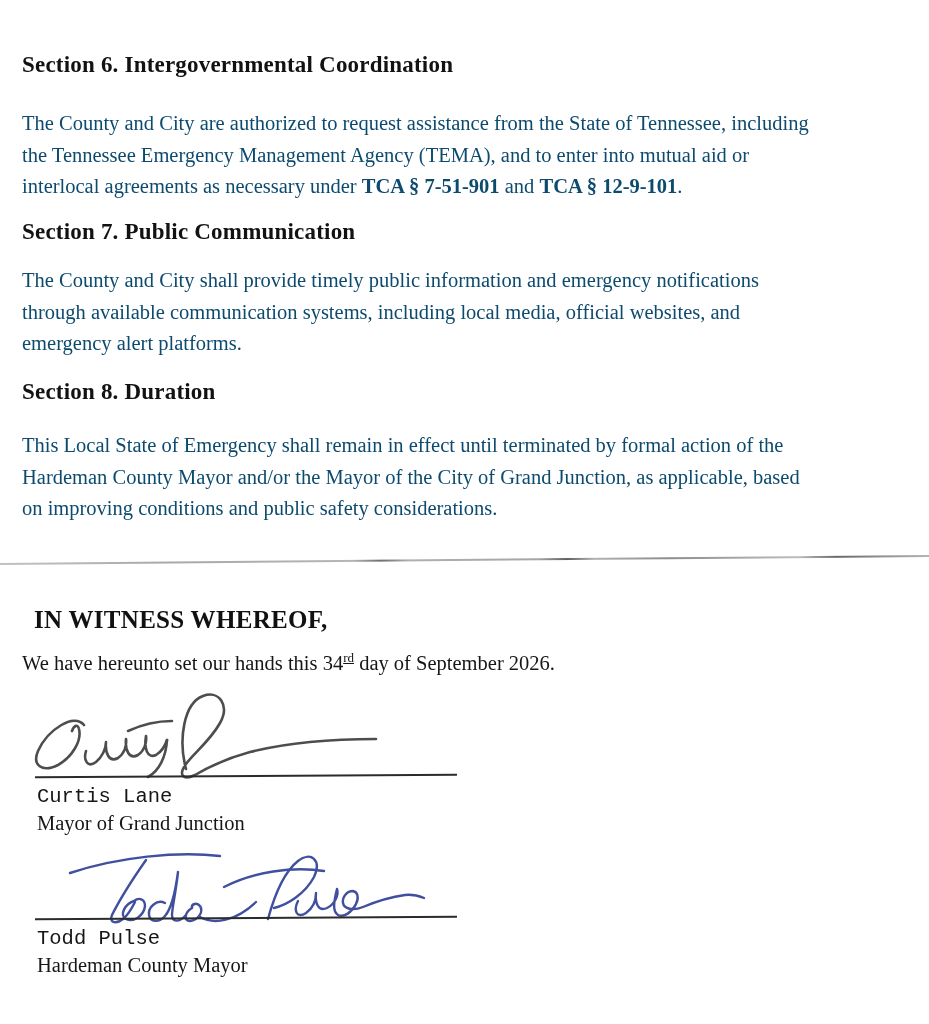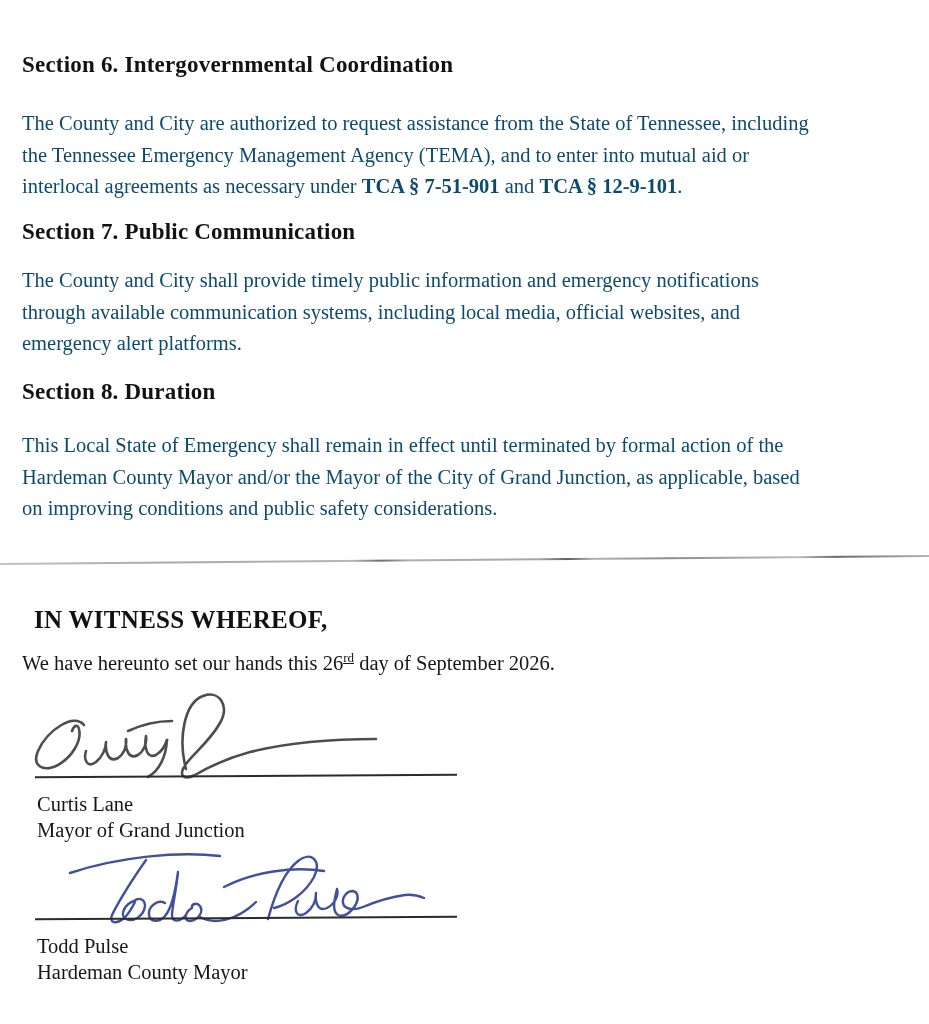--- a/index.html
+++ b/index.html
@@ -65,21 +65,21 @@
     border-top: 2px solid #2b2b2b;
     transform: rotate(-0.35deg);
   }
   .sig-name, .sig-title {
     font-size: 20.5px;
     line-height: 26px;
     margin-left: 15px;
     color: #161616;
     white-space: pre;
   }
-  .sig-name { margin-top: 14px; }
+  .sig-name { margin-top: 7px; font-family: Liberation Mono, monospace; }
 </style>
 </head>
 <body>
 
 <div class="page">
 
   <h2 class="sec-heading abs" style="top:52px">Section 6. Intergovernmental Coordination</h2>
 
   <div class="para abs" style="top:108px"><span>The County and City are authorized to request assistance from the State of Tennessee, including
 the Tennessee Emergency Management Agency (TEMA), and to enter into mutual aid or</span>
@@ -94,21 +94,21 @@
   <h2 class="sec-heading abs" style="top:379px">Section 8. Duration</h2>
 
   <div class="para abs" style="top:430px">This Local State of Emergency shall remain in effect until terminated by formal action of the
 Hardeman County Mayor and/or the Mayor of the City of Grand Junction, as applicable, based
 on improving conditions and public safety considerations.</div>
 
   <div class="divider"></div>
 
   <h2 class="witness-heading abs" style="top:594px">IN WITNESS WHEREOF,</h2>
 
-  <div class="date-line abs" style="top:652px"><span>We have hereunto set our hands this 26</span><sup>rd</sup><span> day of September 2026.</span></div>
+  <div class="date-line abs" style="top:652px"><span>We have hereunto set our hands this 34</span><sup>rd</sup><span> day of September 2026.</span></div>
 
   <div class="sig-block" style="top:695px">
     <div class="sig-area sig-area-1">
       <svg class="sig-svg" width="400" height="92" viewBox="0 0 400 92">
         <g fill="none" stroke-width="2.6" stroke-linecap="round" stroke-linejoin="round" stroke="#4d4d4d">
           <path d="M56,34 C46,22 20,38 10,60 C4,74 14,82 30,74 C44,66 54,50 51,38 C50,33 46,34 44,40"></path>
           <path d="M58,60 C55,70 60,77 68,71 C74,66 78,58 78,51 C77,62 81,72 90,67 C96,63 99,55 98,48 C97,59 101,69 110,64 C116,60 119,52 118,45 C116,57 119,68 128,64 C133,61 137,55 139,49"></path>
           <path d="M139,49 C138,66 131,80 120,86"></path>
           <path d="M100,40 C113,34 129,30 144,30"></path>
           <path d="M158,78 C150,48 156,12 175,5 C191,-1 202,14 192,32 C182,50 165,63 158,73 C150,84 155,90 167,84 C179,77 196,68 222,61 C262,51 310,48 348,48"></path>

